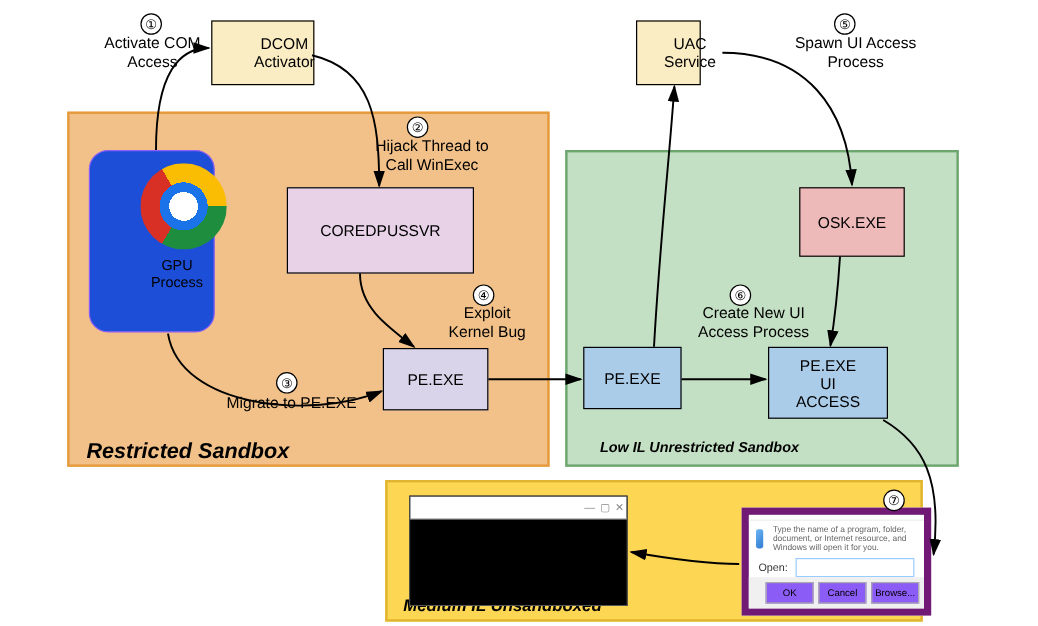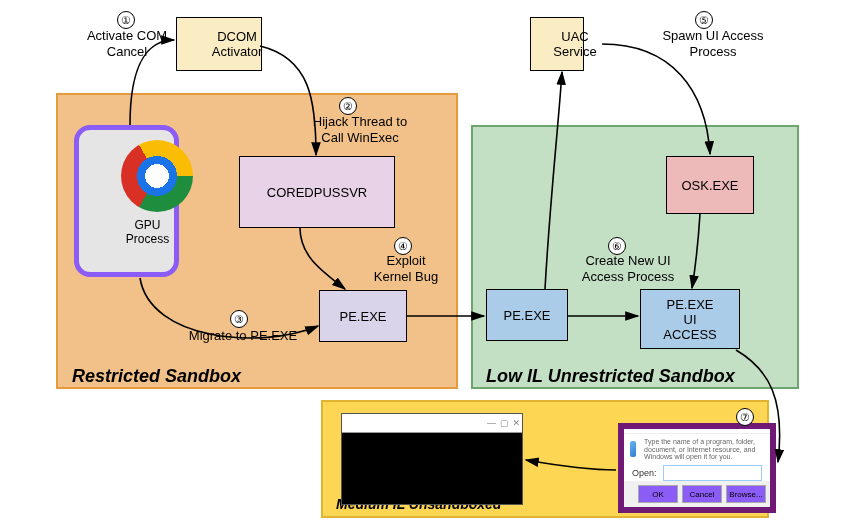--- a/index.html
+++ b/index.html
@@ -11,21 +11,21 @@
 .circle{width:18px;height:18px;border:1px solid #000;border-radius:50%;background:#fff;display:flex;align-items:center;justify-content:center;font-size:11px;}
 svg{position:absolute;overflow:visible;}
 .sandbox-restricted{background:#f2c189;border:2px solid #e59b3d;}
 .sandbox-low{background:#c4e0c4;border:2px solid #6da56e;}
 .sandbox-medium{background:#fdd653;border:2px solid #e0b430;}
 .b-yellow{background:#faecc3;padding-left:40px;}
 .b-pink{background:#e7d2e7;}
 .b-purple{background:#dad4ea;}
 .b-blue{background:#abcce8;}
 .b-red{background:#eeb9b9;}
-.b-gpu{background:#e5e5e5;border:5px solid #8b5cf6;border-radius:16px;padding-left:42px;}
+.b-gpu{background:#1d4ed8;border:1px solid #8b5cf6;border-radius:16px;padding-left:42px;}
 .chrome{width:72px;height:72px;border-radius:50%;background:
   radial-gradient(circle at 50% 50%, #fff 12px, #1a73e8 12px 20px, transparent 20px),
   conic-gradient(from 210deg at 50% 50%, #d93025 0 120deg, #fbbc04 120deg 240deg, #1e8e3e 240deg 360deg);
   margin:10px auto 6px;}
 .gpu-text{font-size:12px;text-align:center;}
 .winbar{height:18px;background:#fff;border-bottom:1px solid #999;display:flex;align-items:center;justify-content:flex-end;padding:0 2px;gap:4px;font-size:9px;color:#888;}
 .cmdbody{background:#000;flex:1;}
 .dlg-open{font-size:9px;color:#333;padding:0 8px;display:flex;align-items:center;gap:6px;}
 .dlg-field{flex:1;height:14px;border:1px solid #9cf;background:#fff;}
 .dlg-btns{display:flex;justify-content:flex-end;gap:4px;padding:4px;background:#f0f0f0;}
@@ -34,21 +34,21 @@
 </style>
 </head>
 <body>
 <div class="stage">
 
 <div class="abs sandbox-restricted" style="left:56px;top:93px;width:402px;height:296px;"></div>
 <div class="abs sandbox-low" style="left:471px;top:125px;width:328px;height:264px;"></div>
 <div class="abs sandbox-medium" style="left:321px;top:400px;width:448px;height:118px;"></div>
 
 <div class="abs italic" style="left:72px;top:366px;font-size:18px;">Restricted Sandbox</div>
-<div class="abs italic" style="left:486px;top:366px;font-size:18px;text-align:right;">Low IL Unrestricted Sandbox</div>
+<div class="abs italic" style="left:500px;top:366px;font-size:12px;text-align:right;">Low IL Unrestricted Sandbox</div>
 <div class="abs italic" style="left:336px;top:496px;font-size:14px;">Medium IL Unsandboxed</div>
 
 <div class="abs box b-yellow" style="left: 176px; top: 17px; width: 86px; height: 54px; white-space: pre-line;">DCOM
 Activator</div>
 <div class="abs box b-yellow" style="left: 530px; top: 17px; width: 54px; height: 54px; white-space: pre-line;">UAC
 Service</div>
 
 <div class="abs b-gpu" style="left:74px;top:125px;width:105px;height:152px;">
   <div class="chrome"></div>
   <div class="gpu-text">GPU Process</div>
@@ -90,21 +90,21 @@
 
 <div class="abs circle" style="left:117px;top:11px;">①</div>
 <div class="abs circle" style="left:339px;top:97px;">②</div>
 <div class="abs circle" style="left:230px;top:310px;">③</div>
 <div class="abs circle" style="left:394px;top:237px;">④</div>
 <div class="abs circle" style="left:695px;top:11px;">⑤</div>
 <div class="abs circle" style="left:608px;top:237px;">⑥</div>
 <div class="abs circle" style="left:736px;top:408px;">⑦</div>
 
 <div class="abs label" style="left:72px;top:28px;width:110px;white-space:pre-line;">Activate COM
-Cancel</div>
+Access</div>
 <div class="abs label" style="left:290px;top:114px;width:140px;white-space:pre-line;">Hijack Thread to
 Call WinExec</div>
 <div class="abs label" style="left:168px;top:328px;width:150px;">Migrate to PE.EXE</div>
 <div class="abs label" style="left:356px;top:253px;width:100px;white-space:pre-line;">Exploit
 Kernel Bug</div>
 <div class="abs label" style="left:568px;top:253px;width:120px;white-space:pre-line;">Create New UI
 Access Process</div>
 <div class="abs label" style="left:638px;top:28px;width:150px;white-space:pre-line;">Spawn UI Access
 Process</div>
 

